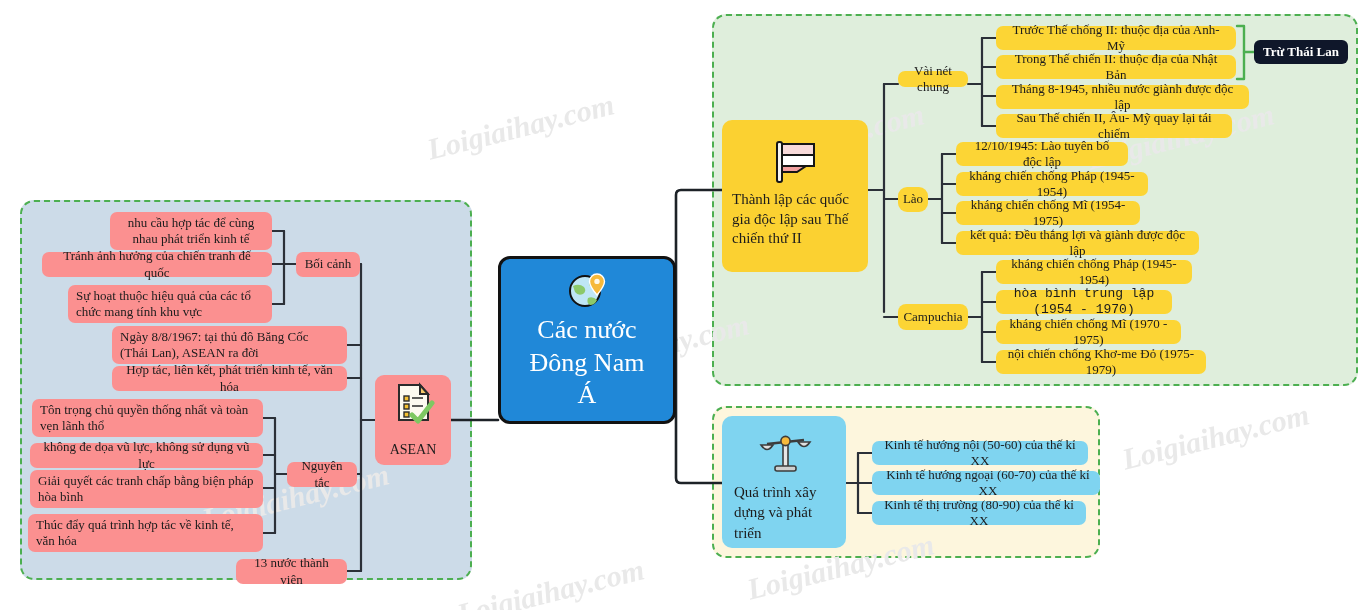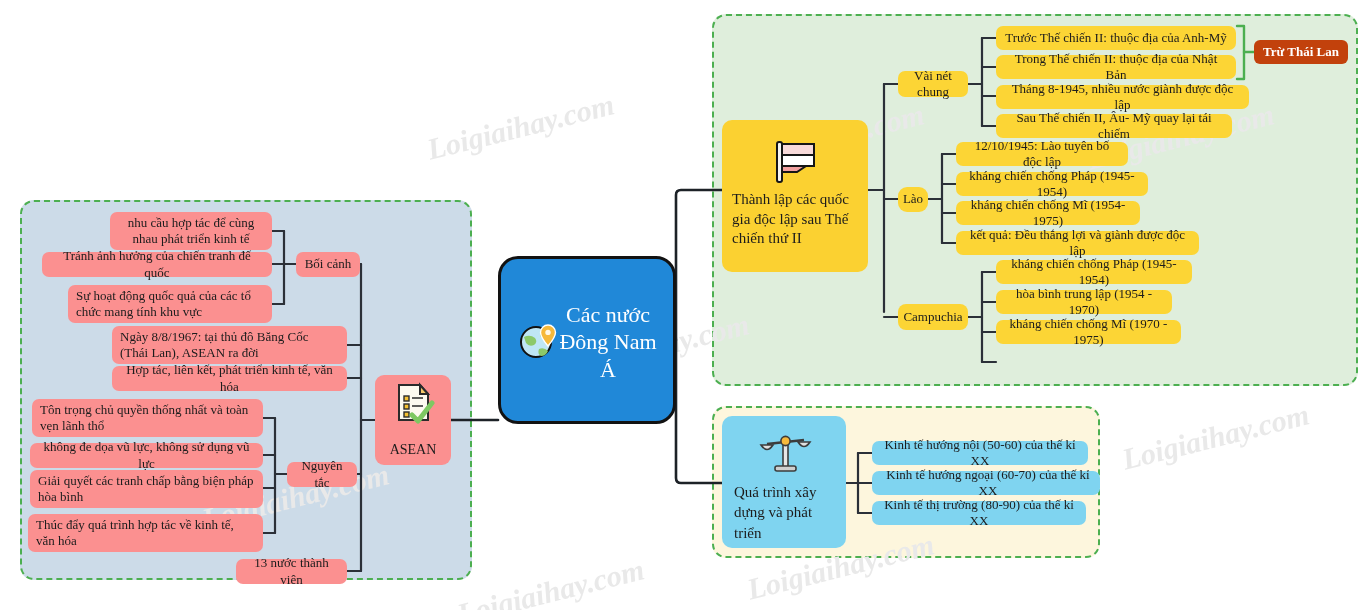--- a/index.html
+++ b/index.html
@@ -53,24 +53,24 @@
 
   .yellow{background:#fcd535;}
   .pink{background:#fb9090;}
   .cyan{background:#7fd4f0;}
 
   
   #center-node{
     left:498px;top:256px;width:178px;height:168px;
     background:#2088d8;
     border:3px solid #121212;
-    border-radius:20px;
-    flex-direction:row;
+    border-radius:12px;
+    flex-direction:column;
     color:#ffffff;
-    font-size:22px;
+    font-size:26px;
     z-index:6;
   }
   #center-node .label{margin-top:4px;}
 
   
   #node-thanhlap{
     left:722px;top:120px;width:146px;height:152px;
     background:#fbd131;border-radius:10px;
     flex-direction:column;justify-content:flex-start;
     padding:10px 10px 0 10px;font-size:15px;
@@ -93,21 +93,21 @@
     flex-direction:column;justify-content:center;
     font-size:14px;z-index:5;
   }
   #node-asean .label{margin-top:16px;}
 
   .icon-wrap{display:block;line-height:0;}
 
   
   #badge-tru{
     left:1254px;top:40px;width:94px;height:24px;
-    background:#c2410c;color:#ffffff;border-radius:6px;
+    background:#0f172a;color:#ffffff;border-radius:6px;
     font-size:13px;font-weight:bold;
     z-index:5;
   }
 
   
   .leaf{font-size:13px;z-index:4;}
   .mid{font-size:13px;z-index:4;}
 </style>
 </head>
 <body>
@@ -228,39 +228,40 @@
       <svg width="52" height="48" viewBox="0 0 52 48">
         <rect x="8" y="6" width="5" height="40" rx="2" fill="#f5f5f0" stroke="#161616" stroke-width="2"></rect>
         <rect x="13" y="8" width="32" height="11" fill="#f7d9d9" stroke="#161616" stroke-width="2"></rect>
         <rect x="13" y="19" width="32" height="11" fill="#ffffff" stroke="#161616" stroke-width="2"></rect>
         <path d="M13 30 L37 30 L28 36 L13 36 z" fill="#f2a0a0" stroke="#161616" stroke-width="2"></path>
       </svg>
     </span>
     <div class="label">Thành lập các quốc gia độc lập sau Thế chiến thứ II</div>
   </div>
 
-  <div class="node pill yellow mid" style="left:898px;top:71px;width:70px;height:26px;">Vài nét chung</div>
+  <div class="node pill yellow mid" style="left:898px;top:71px;width:70px;height:16px;">Vài nét chung</div>
   <div class="node pill yellow mid" style="left:898px;top:187px;width:30px;height:25px;border-radius:9px;">Lào</div>
   <div class="node pill yellow mid" style="left:898px;top:304px;width:70px;height:26px;border-radius:8px;">Campuchia</div>
 
-  <div class="node pill yellow leaf" style="left:996px;top:26px;width:240px;height:24px;">Trước Thế chiến II: thuộc địa của Anh-Mỹ</div>
+  <div class="node pill yellow leaf" style="left:996px;top:26px;width:240px;height:24px;">Trước Thế chống II: thuộc địa của Anh-Mỹ</div>
   <div class="node pill yellow leaf" style="left:996px;top:55px;width:240px;height:24px;">Trong Thế chiến II: thuộc địa của Nhật Bản</div>
   <div class="node pill yellow leaf" style="left:996px;top:85px;width:253px;height:24px;">Tháng 8-1945, nhiều nước giành được độc lập</div>
   <div class="node pill yellow leaf" style="left:996px;top:114px;width:236px;height:24px;">Sau Thế chiến II, Âu- Mỹ quay lại tái chiếm</div>
 
   <div class="node" id="badge-tru">Trừ Thái Lan</div>
 
   <div class="node pill yellow leaf" style="left:956px;top:142px;width:172px;height:24px;">12/10/1945: Lào tuyên bố độc lập</div>
   <div class="node pill yellow leaf" style="left:956px;top:172px;width:192px;height:24px;">kháng chiến chống Pháp (1945-1954)</div>
   <div class="node pill yellow leaf" style="left:956px;top:201px;width:184px;height:24px;">kháng chiến chống Mĩ (1954-1975)</div>
   <div class="node pill yellow leaf" style="left:956px;top:231px;width:243px;height:24px;">kết quả: Đều thắng lợi và giành được độc lập</div>
 
   <div class="node pill yellow leaf" style="left:996px;top:260px;width:196px;height:24px;">kháng chiến chống Pháp (1945-1954)</div>
-  <div class="node pill yellow leaf" style="left:996px;top:290px;width:176px;height:24px;">hòa bình trung lập (1954 - 1970)</div>
+  <div class="node pill yellow leaf" style="left:996px;top:290px;width:176px;height:24px;font-family:Liberation Mono, monospace;">hòa bình trung lập (1954 - 1970)</div>
   <div class="node pill yellow leaf" style="left:996px;top:320px;width:185px;height:24px;">kháng chiến chống Mĩ (1970 - 1975)</div>
+  <div class="node pill yellow leaf" style="left:996px;top:350px;width:210px;height:24px;">nội chiến chống Khơ-me Đỏ (1975-1979)</div>
 
   <div class="node" id="node-quatrinh">
     <span class="icon-wrap" style="align-self:center;margin-top:4px;">
       <svg width="56" height="52" viewBox="0 0 56 52">
         <rect x="25" y="12" width="5" height="28" fill="#e6e6e6" stroke="#3c3c3c" stroke-width="1.6"></rect>
         <rect x="17" y="38" width="21" height="5" rx="2" fill="#cfcfcf" stroke="#3c3c3c" stroke-width="1.6"></rect>
         <path d="M9 16 L46 12" stroke="#3c3c3c" stroke-width="2.4" fill="none"></path>
         <circle cx="27.5" cy="13" r="4.6" fill="#f6b93b" stroke="#3c3c3c" stroke-width="1.6"></circle>
         <path d="M3 17 q6 9 12 0 z" fill="#e0e0e0" stroke="#3c3c3c" stroke-width="1.6"></path>
         <path d="M40 14 q6 9 12 0 z" fill="#e0e0e0" stroke="#3c3c3c" stroke-width="1.6"></path>
@@ -284,21 +285,21 @@
         <path d="M21 17 L32 17 M21 25 L32 25" stroke="#2b2b2b" stroke-width="1.6"></path>
         <path d="M21 34 L27 40 L41 22" fill="none" stroke="#7ec862" stroke-width="5" stroke-linecap="round" stroke-linejoin="round"></path>
       </svg>
     </span>
     <div class="label">ASEAN</div>
   </div>
 
   <div class="node pill pink mid" style="left:296px;top:252px;width:64px;height:25px;">Bối cảnh</div>
   <div class="node pill pink leaf" style="left:110px;top:212px;width:162px;height:38px;padding:2px 8px;">nhu cầu hợp tác để cùng nhau phát triển kinh tế</div>
   <div class="node pill pink leaf" style="left:42px;top:252px;width:230px;height:25px;">Tránh ảnh hưởng của chiến tranh đế quốc</div>
-  <div class="node pill pink leaf" style="left:68px;top:285px;width:204px;height:38px;padding:2px 8px;text-align:left;justify-content:flex-start;">Sự hoạt động quốc quả của các tổ chức mang tính khu vực</div>
+  <div class="node pill pink leaf" style="left:68px;top:285px;width:204px;height:38px;padding:2px 8px;text-align:left;justify-content:flex-start;">Sự hoạt thuộc hiệu quả của các tổ chức mang tính khu vực</div>
 
   <div class="node pill pink leaf" style="left:112px;top:326px;width:235px;height:38px;padding:2px 8px;text-align:left;justify-content:flex-start;border-radius:7px;">Ngày 8/8/1967: tại thủ đô Băng Cốc (Thái Lan), ASEAN ra đời</div>
   <div class="node pill pink leaf" style="left:112px;top:366px;width:235px;height:25px;">Hợp tác, liên kết, phát triển kinh tế, văn hóa</div>
 
   <div class="node pill pink mid" style="left:287px;top:462px;width:70px;height:25px;">Nguyên tắc</div>
   <div class="node pill pink leaf" style="left:32px;top:399px;width:231px;height:38px;padding:2px 8px;text-align:left;justify-content:flex-start;">Tôn trọng chủ quyền thống nhất và toàn vẹn lãnh thổ</div>
   <div class="node pill pink leaf" style="left:30px;top:443px;width:233px;height:25px;">không đe dọa vũ lực, không sử dụng vũ lực</div>
   <div class="node pill pink leaf" style="left:30px;top:470px;width:233px;height:38px;padding:2px 8px;text-align:left;justify-content:flex-start;">Giải quyết các tranh chấp bằng biện pháp hòa bình</div>
   <div class="node pill pink leaf" style="left:28px;top:514px;width:235px;height:38px;padding:4px 8px;text-align:left;justify-content:flex-start;">Thúc đẩy quá trình hợp tác về kinh tế, văn hóa</div>
 

